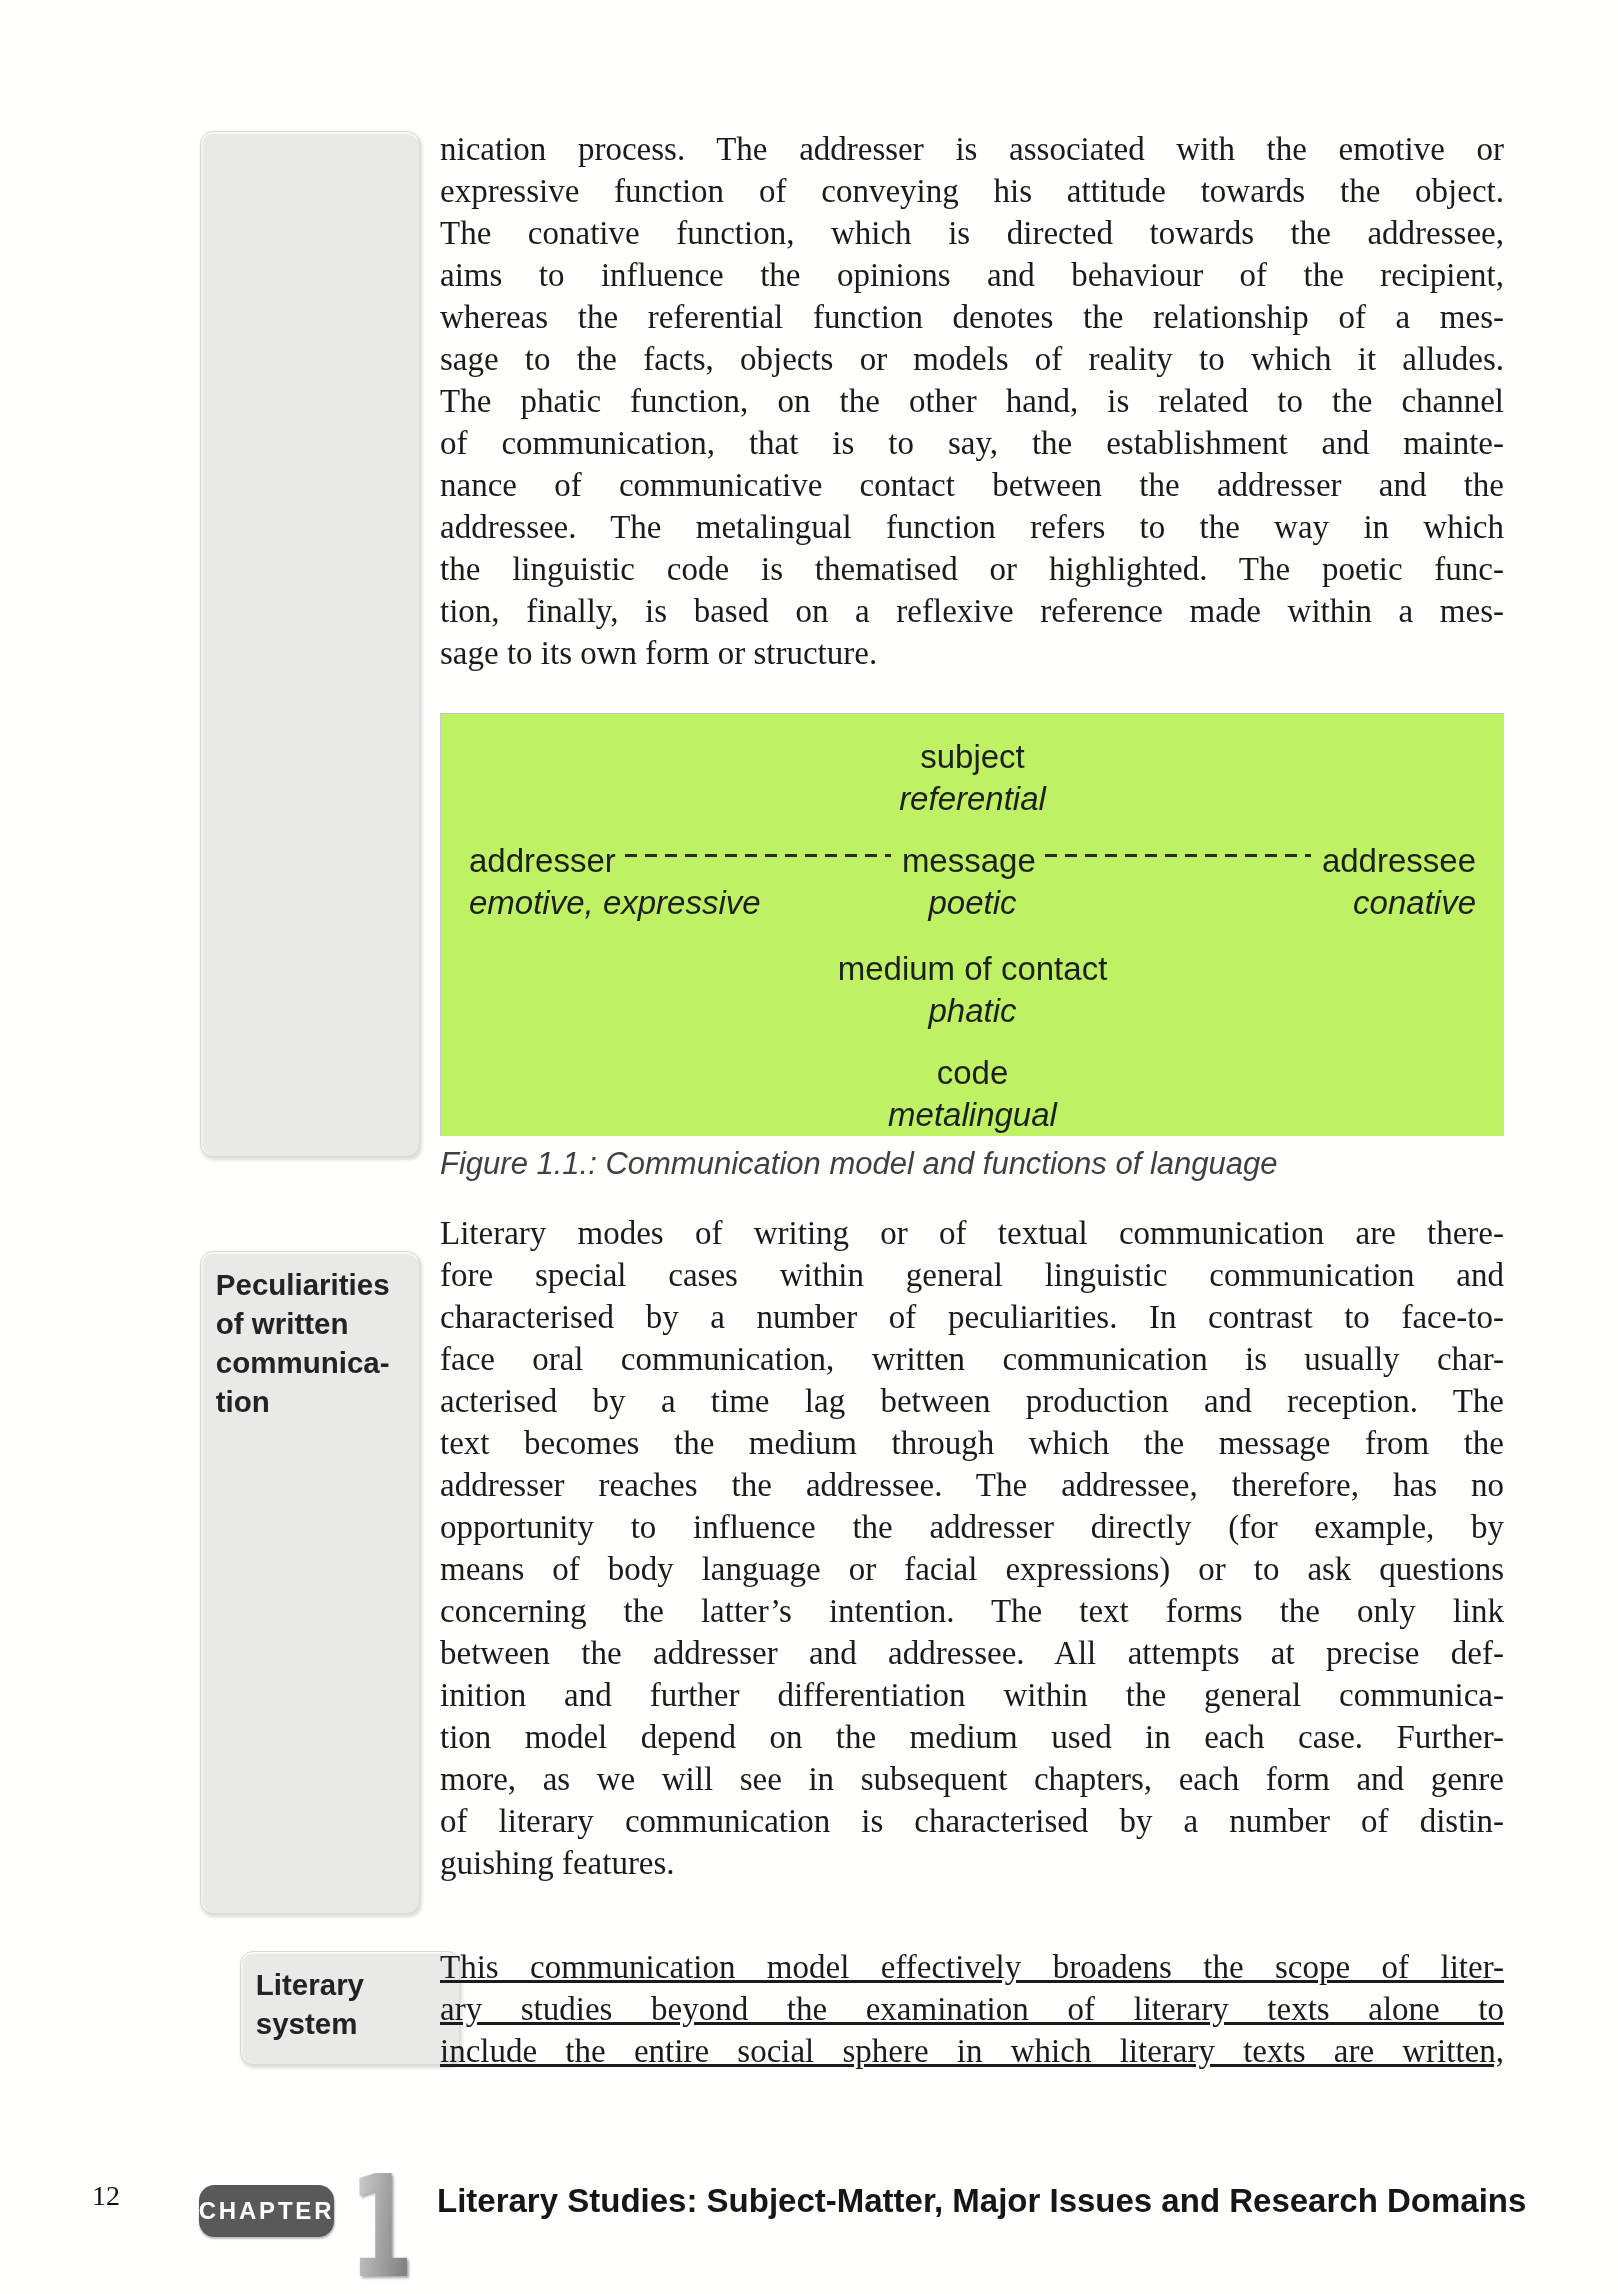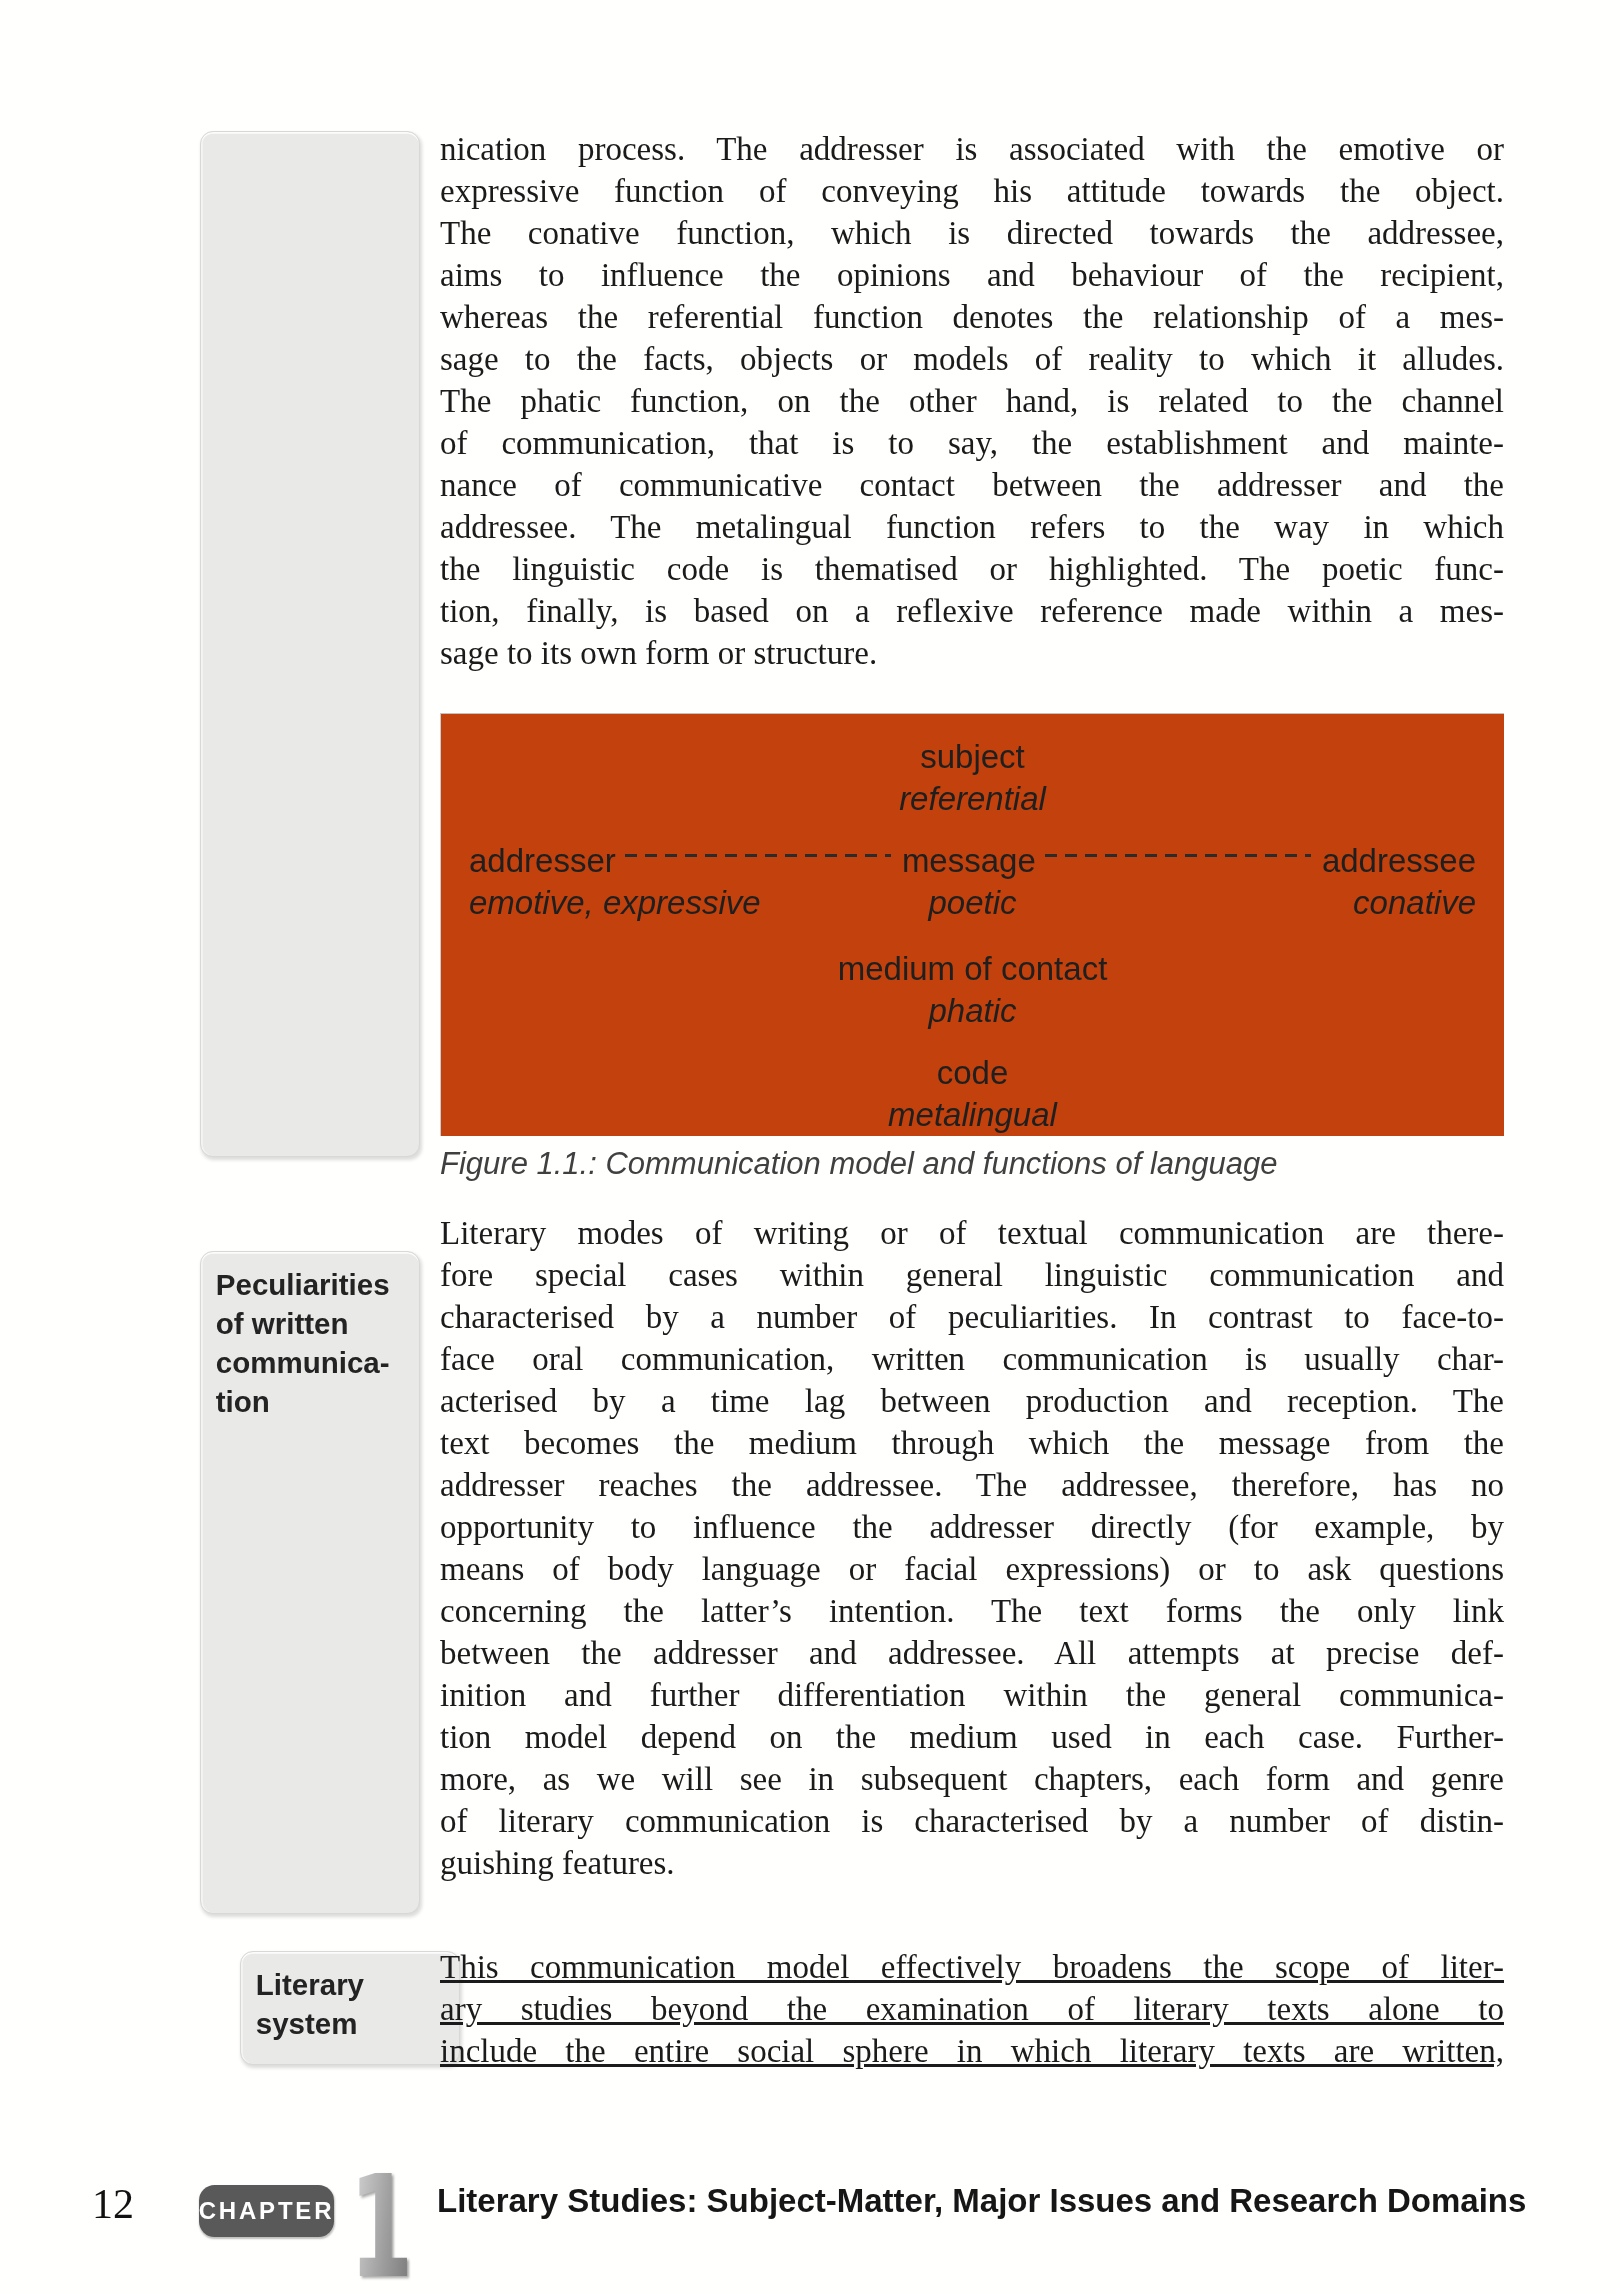--- a/index.html
+++ b/index.html
@@ -35,21 +35,21 @@
   #para-2 { top:1212px; }
   #para-3 { top:1946px;text-decoration:underline; }
   .tline { text-align:justify; text-align-last:justify; }
   .tline-last { text-align-last:left; }
   .justify-all .tline-last { text-align-last:justify; }
 
   
   #figure-box {
     position:absolute; left:440px; top:713px; width:1064px; height:423px;
     box-sizing:border-box; padding:22px 28px 0 28px;
-    background:#c2410c; border-top:1.8px solid #c2c2c2; border-left:1.8px solid #cdcdcd;
+    background:#bef264; border-top:1.8px solid #c2c2c2; border-left:1.8px solid #cdcdcd;
     font-family:"Liberation Sans", sans-serif; font-size:33px; line-height:42px; color:#1f1f1f;
   }
   .fig-center { text-align:center; }
   .fig-italic { font-style:italic; }
   .fig-gap-sm { height:20px; } .fig-gap-md { height:24px; }
   .fig-axis-row { display:flex; align-items:center; }
   .dash {
     flex:1; height:3.7px; margin:0 11px 11px 9.2px;
     background:repeating-linear-gradient(90deg,#2b2b2b 0 12px, rgba(0,0,0,0) 12px 20px);
   }
@@ -61,21 +61,21 @@
 
   #figure-caption {
     position:absolute; left:440px; top:1146px; width:1064px;
     font-family:"Liberation Sans", sans-serif; font-style:italic;
     font-size:31px; color:#404040;
   }
 
   
   #page-number {
     position:absolute; left:92px; top:2180px;
-    font-size:42px; color:#111;
+    font-size:28px; color:#111;
   }
   #chapter-badge {
     position:absolute; left:199px; top:2185px; width:135px; height:52px;
     background:#59595a; border-radius:15.7px;
     display:flex; align-items:center; justify-content:center;
     font-family:"Liberation Sans", sans-serif; font-weight:bold;
     font-size:24px; letter-spacing:2.8px; color:#ffffff;
     box-shadow:0.9px 1.8px 1.8px rgba(0,0,0,0.25);
   }
   #chapter-numeral {

